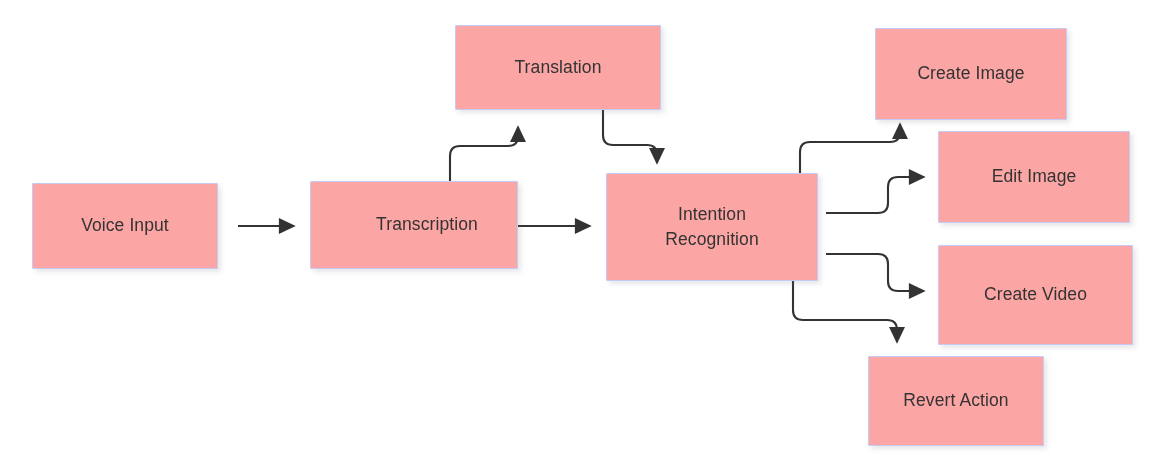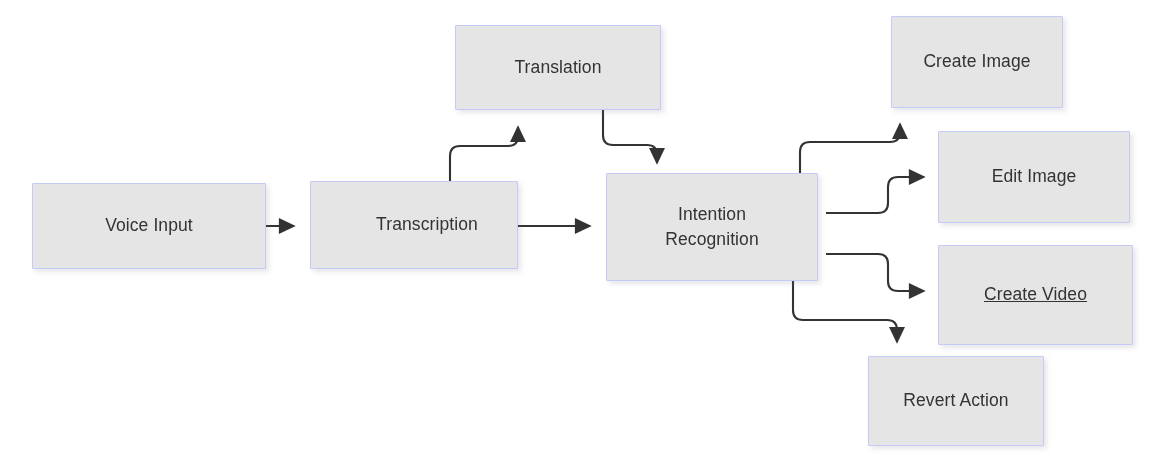--- a/index.html
+++ b/index.html
@@ -19,21 +19,21 @@
     position: absolute;
     left: 0;
     top: 0;
     width: 1161px;
     height: 466px;
     pointer-events: none;
   }
   .node {
     position: absolute;
     box-sizing: border-box;
-    background: #e5e5e5;
+    background: #fca5a5;
     border: 1px solid #c6caf6;
     border-radius: 1px;
     display: flex;
     align-items: center;
     justify-content: center;
     text-align: center;
     color: #333333;
     font-size: 17.5px;
     line-height: 1.45;
     letter-spacing: 0.1px;
@@ -67,46 +67,46 @@
 
     <path d="M 800 173 L 800 152 Q 800 142 810 142 L 890 142 Q 900 142 900 132 L 900 124" fill="none" stroke="#333333" stroke-width="2.1" marker-end="url(#arrowhead)"></path>
 
     <path d="M 826 213 L 878 213 Q 888 213 888 203 L 888 187 Q 888 177 898 177 L 924 177" fill="none" stroke="#333333" stroke-width="2.1" marker-end="url(#arrowhead)"></path>
 
     <path d="M 826 254 L 878 254 Q 888 254 888 264 L 888 281 Q 888 291 898 291 L 924 291" fill="none" stroke="#333333" stroke-width="2.1" marker-end="url(#arrowhead)"></path>
 
     <path d="M 793 281 L 793 310 Q 793 320 803 320 L 887 320 Q 897 320 897 330 L 897 342" fill="none" stroke="#333333" stroke-width="2.1" marker-end="url(#arrowhead)"></path>
   </svg>
 
-  <div class="node" style="left:32px; top:183px; width:234px; height:86px;">
+  <div class="node" style="left:32px; top:183px; width:186px; height:86px;">
     <span class="node-label">Voice Input</span>
   </div>
 
   <div class="node" style="left:310px; top:181px; width:208px; height:88px;padding-left:26px;">
     <span class="node-label">Transcription</span>
   </div>
 
   <div class="node" style="left:455px; top:25px; width:206px; height:85px;">
     <span class="node-label">Translation</span>
   </div>
 
   <div class="node" style="left:606px; top:173px; width:212px; height:108px;">
     <span class="node-label">Intention
 Recognition</span>
   </div>
 
-  <div class="node" style="left:875px; top:16px; width:172px; height:92px;margin-left:16px;">
+  <div class="node" style="left:875px; top:28px; width:192px; height:92px;">
     <span class="node-label">Create Image</span>
   </div>
 
   <div class="node" style="left:938px; top:131px; width:192px; height:92px;">
     <span class="node-label">Edit Image</span>
   </div>
 
-  <div class="node" style="left:938px; top:245px; width:195px; height:100px;text-decoration:underline;">
+  <div class="node" style="left:938px; top:245px; width:195px; height:100px;">
     <span class="node-label">Create Video</span>
   </div>
 
   <div class="node" style="left:868px; top:356px; width:176px; height:90px;">
     <span class="node-label">Revert Action</span>
   </div>
 
 </div>
 
 </body></html>

